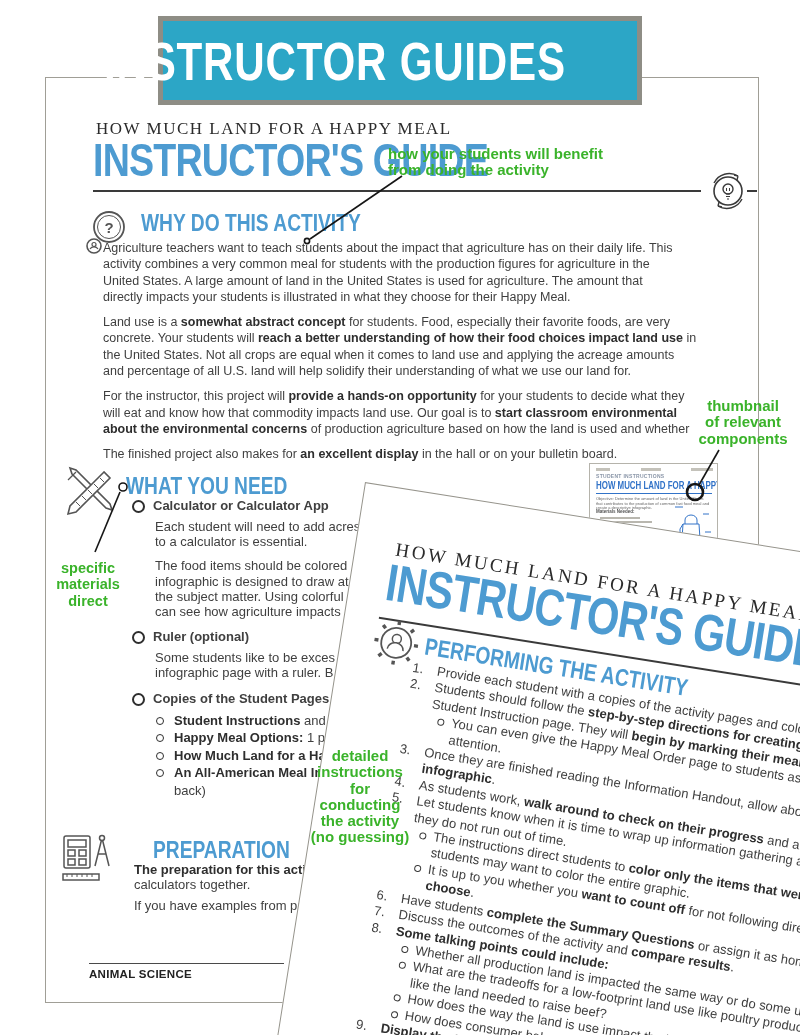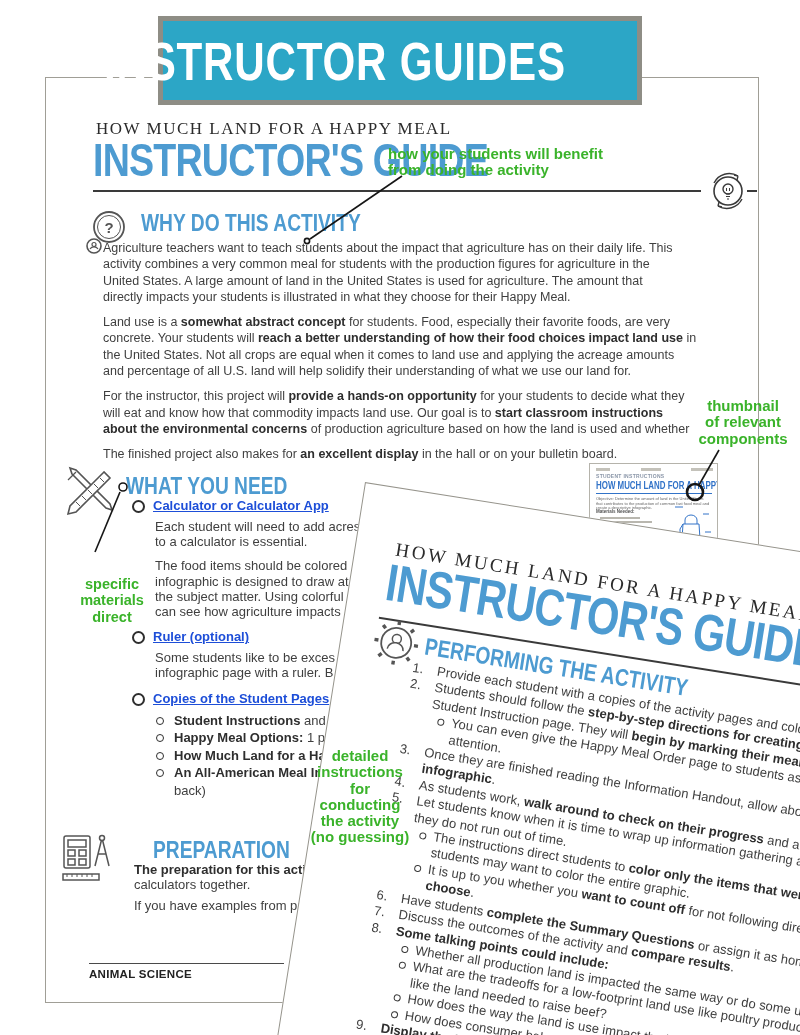--- a/index.html
+++ b/index.html
@@ -21,22 +21,22 @@
   .serifkick{font-family:"Liberation Serif",serif;color:#2b2b2b;white-space:nowrap;}
   .bigtitle{font-size:47px;line-height:47px;letter-spacing:-1px;}
   .h2{font-size:24px;line-height:24px;}
   .body-line{white-space:nowrap;color:#3f3f3f;}
   b{color:#2e2e2e;}
   
   #paras{left:57px;top:162px;width:650px;font-size:12.5px;}
   #paras .para{margin-bottom:9px;}
   #paras .body-line{line-height:16.3px;}
   #need-list{left:84px;top:419px;width:300px;font-size:13px;}
-  .blabel{position:relative;padding-left:23px;font-weight:bold;color:#1d4ed8;line-height:17px;
-          margin-bottom:5px;white-space:nowrap;text-decoration:underline;}
+  .blabel{position:relative;padding-left:23px;font-weight:bold;color:#404040;line-height:17px;
+          margin-bottom:5px;white-space:nowrap;}
   .blabel .mark{position:absolute;left:2px;top:3px;width:9px;height:9px;border:2px solid #2e2e2e;border-radius:50%;}
   .bdesc{padding-left:25px;margin-bottom:9px;}
   .bdesc .body-line{line-height:15.2px;}
   .subs{padding-left:24px;}
   .subrow{position:relative;padding-left:20px;line-height:17.6px;white-space:nowrap;color:#3f3f3f;}
   .subrow .mark{position:absolute;left:2px;top:5px;width:6px;height:6px;border:1.5px solid #2e2e2e;border-radius:50%;}
   .subrow.cont{padding-left:20px;}
   #prep-text{left:88px;top:784px;width:280px;font-size:13px;}
   #prep-text .body-line{line-height:15.2px;}
   #footer-line{left:43px;top:885px;width:195px;height:0;border-top:1.5px solid #4a4a4a;}
@@ -121,21 +121,21 @@
       <div class="body-line"><span>directly impacts your students is illustrated in what they choose for their Happy Meal.</span></div>
     </div>
     <div class="para">
       <div class="body-line"><span>Land use is a </span><b>somewhat abstract concept</b><span> for students. Food, especially their favorite foods, are very</span></div>
       <div class="body-line"><span>concrete. Your students will </span><b>reach a better understanding of how their food choices impact land use</b><span> in</span></div>
       <div class="body-line"><span>the United States. Not all crops are equal when it comes to land use and applying the acreage amounts</span></div>
       <div class="body-line"><span>and percentage of all U.S. land will help solidify their understanding of what we use our land for.</span></div>
     </div>
     <div class="para">
       <div class="body-line"><span>For the instructor, this project will </span><b>provide a hands-on opportunity</b><span> for your students to decide what they</span></div>
-      <div class="body-line"><span>will eat and know how that commodity impacts land use. Our goal is to </span><b>start classroom instructions</b></div>
+      <div class="body-line"><span>will eat and know how that commodity impacts land use. Our goal is to </span><b>start classroom environmental</b></div>
       <div class="body-line"><b>about the environmental concerns</b><span> of production agriculture based on how the land is used and whether</span></div>
     </div>
     <div class="para">
       <div class="body-line"><span>The finished project also makes for </span><b>an excellent display</b><span> in the hall or on your bulletin board.</span></div>
     </div>
   </div>
 
   <div class="iconwrap" style="left:14px;top:386px;">
     <svg width="58" height="58" viewBox="0 0 58 58">
       <g stroke="#555" stroke-width="1.6" fill="#fff">
@@ -297,21 +297,21 @@
     <circle cx="123" cy="487" r="4"></circle>
     <path d="M719,450 L699,485"></path>
     <circle cx="695" cy="492" r="8" stroke-width="2.6"></circle>
   </g>
 </svg>
 
 <div class="abs green" style="left:388px;top:146px;width:140px;">
   <div>how your students will benefit</div>
   <div>from doing the activity</div>
 </div>
-<div class="abs green" style="left:47px;top:576px;width:82px;font-size:14.5px;margin-left:24px;">
+<div class="abs green" style="left:47px;top:560px;width:82px;font-size:14.5px;">
   <div>specific</div>
   <div>materials</div>
   <div>direct</div>
 </div>
 <div class="abs green" style="left:683px;top:398px;width:120px;">
   <div>thumbnail</div>
   <div>of relevant</div>
   <div>components</div>
 </div>
 <div class="abs green" style="left:305px;top:748px;width:110px;">

